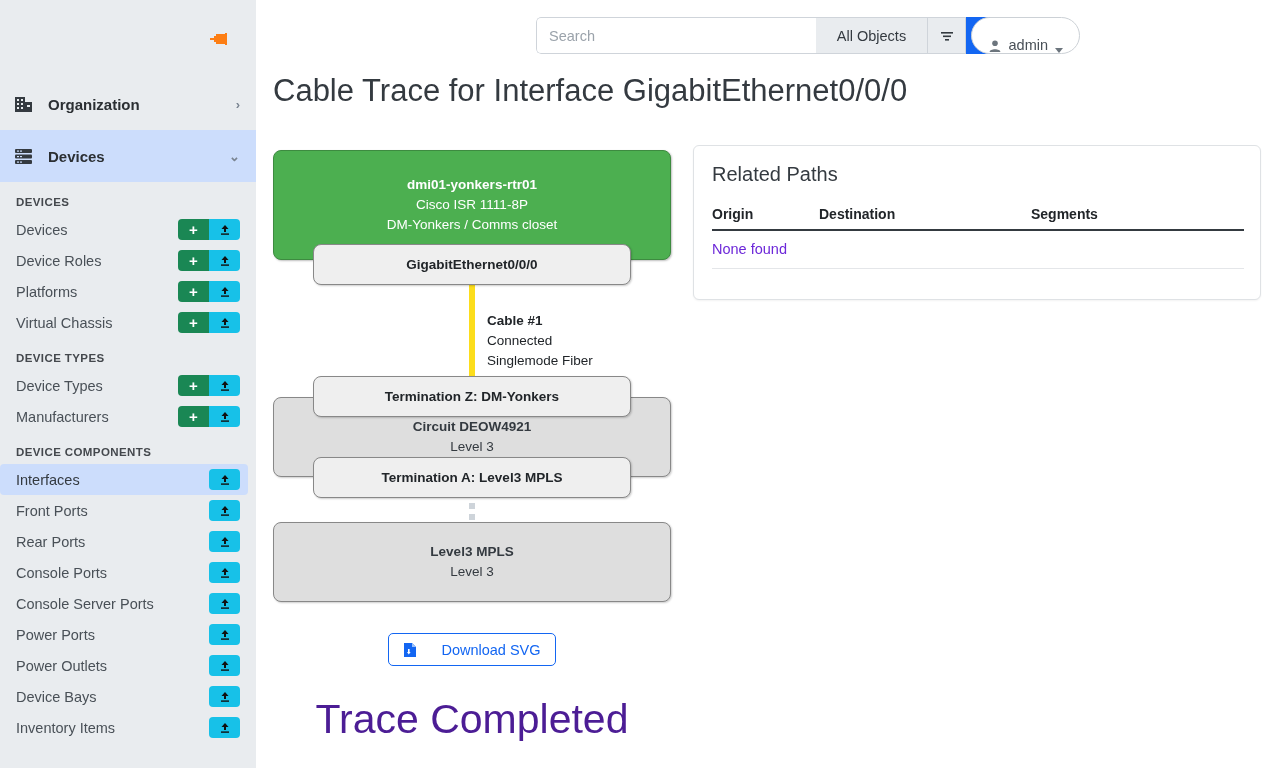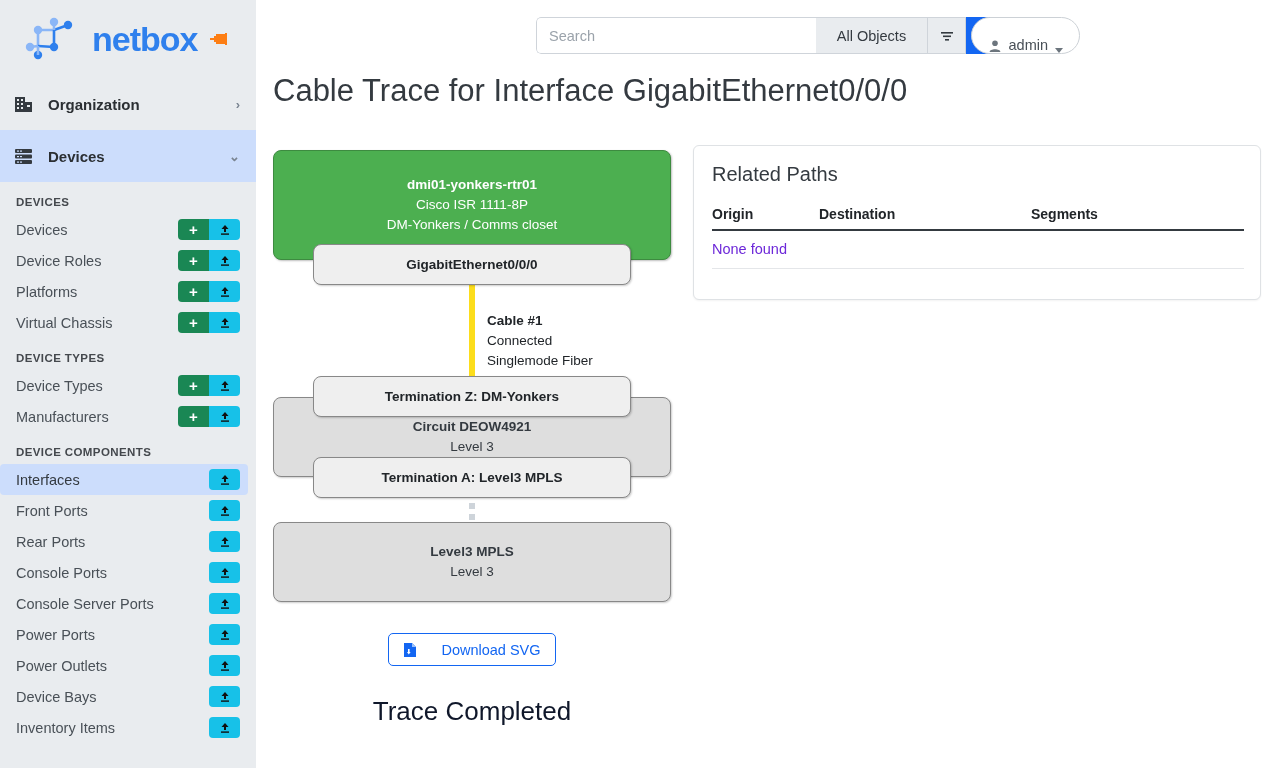--- a/index.html
+++ b/index.html
@@ -177,21 +177,21 @@
   }
   .dl-wrap { display: flex; justify-content: center; margin-top: 31px; }
   .dl-btn {
     display: flex; align-items: center; gap: 24px;
     height: 33px; padding: 0 14px;
     border: 1px solid #1366f2; border-radius: 5px;
     color: #1366f2; font-size: 14.5px; background: #fff; cursor: pointer;
   }
   .trace-done {
     text-align: center; margin-top: 30px;
-    font-size: 26px; color: #0f172a;
+    font-size: 41px; color: #4c1d95;
   }
   
   #related {
     position: absolute; left: 437px; top: 75px;
     width: 568px; height: 155px;
     background: #fff; border: 1px solid #dfe2e5; border-radius: 6px;
     box-shadow: 0 1px 2px rgba(0,0,0,.05);
   }
   #related .card-title {
     font-size: 20px; color: #343a40;
@@ -208,40 +208,20 @@
   }
   .th-dest { width: 212px; }
   .th-seg  { width: 213px; }
 </style>
 </head>
 <body>
 
 <div id="sidebar">
 
   <div class="brand">
-    <div class="brand-logo">
-      <svg width="60" height="46" viewBox="0 0 60 46">
-        <g stroke="#8ab6f7" stroke-width="2.6" fill="none">
-          <path d="M14 30 L14 14 L30 14"></path>
-        </g>
-        <g stroke="#2f80ed" stroke-width="2.6" fill="none">
-          <path d="M30 14 L44 9"></path>
-          <path d="M30 14 L30 31"></path>
-          <path d="M14 30 L30 31"></path>
-        </g>
-        <circle cx="14" cy="14" r="4.2" fill="#8ab6f7"></circle>
-        <circle cx="6" cy="31" r="4.2" fill="#8ab6f7"></circle>
-        <circle cx="30" cy="6" r="4.2" fill="#8ab6f7"></circle>
-        <circle cx="44" cy="9" r="4.2" fill="#2f80ed"></circle>
-        <circle cx="30" cy="31" r="4.2" fill="#2f80ed"></circle>
-        <circle cx="14" cy="39" r="4.2" fill="#2f80ed"></circle>
-        <path d="M6 31 L14 30 M30 6 L30 14 M14 30 L14 39" stroke="#8ab6f7" stroke-width="2.6" fill="none"></path>
-      </svg>
-      <span class="netbox-word">netbox</span>
-    </div>
     <svg class="pin-icon" viewBox="0 0 20 14">
       <rect x="6" y="2" width="9" height="10" fill="#fd7e14"></rect>
       <rect x="4" y="4" width="2" height="6" fill="#fd7e14"></rect>
       <rect x="15" y="1" width="2" height="12" fill="#fd7e14"></rect>
       <rect x="0" y="6" width="5" height="2" fill="#fd7e14"></rect>
     </svg>
   </div>
 
   <div class="nav-group">
     <span class="gicon">

